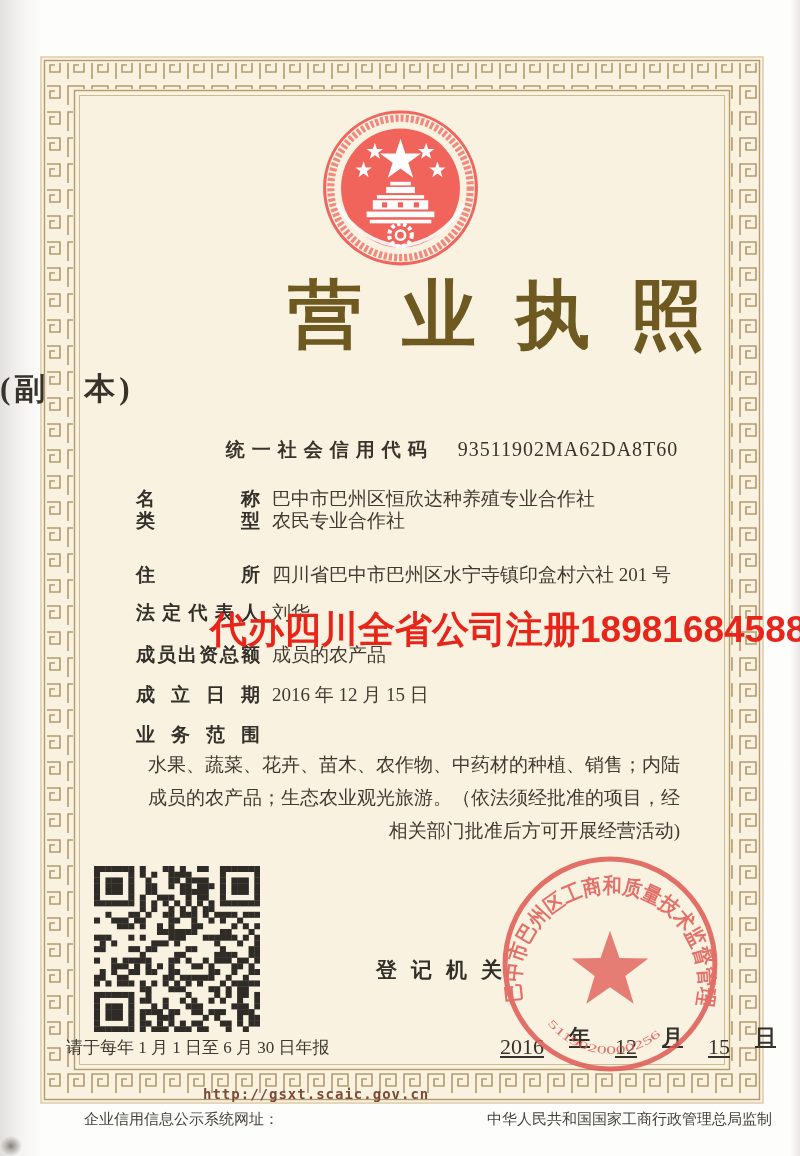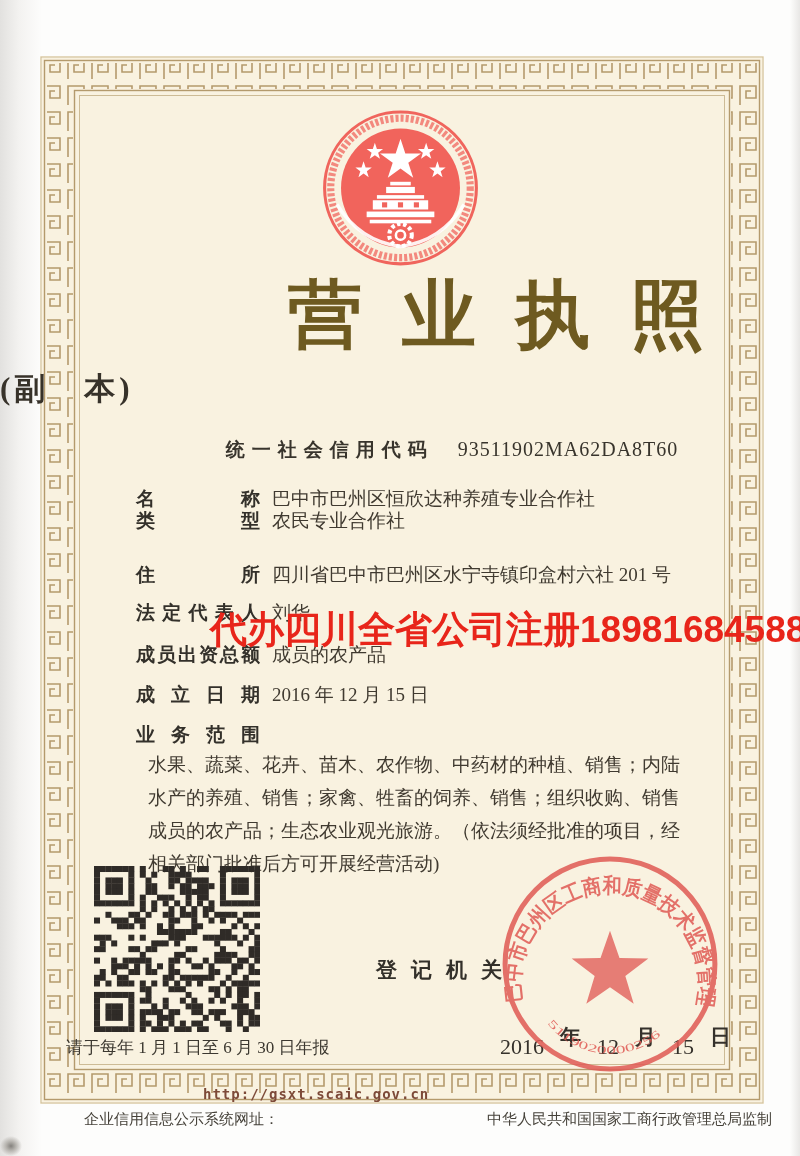--- a/index.html
+++ b/index.html
@@ -31,34 +31,34 @@
   .code-line{position:absolute;left:0;top:437px;width:800px;text-align:center;
     transform:translateX(52px);z-index:3;}
   .code-label{font-weight:bold;font-size:19px;letter-spacing:7px;color:#38342c;}
   .code-value{font-size:20px;letter-spacing:1px;color:#38342c;padding-left:8px;margin-left:12px;}
   
   .frow{position:absolute;left:136px;width:560px;z-index:3;font-size:19px;line-height:26px;}
   .flabel{display:inline-block;width:124px;font-weight:bold;color:#33302a;
     text-align:justify;text-align-last:justify;vertical-align:top;}
   .fvalue{display:inline-block;padding-left:12px;color:#403a30;vertical-align:top;}
   .scope-lines{display:inline-block;padding-left:12px;color:#403a30;vertical-align:top;}
-  .scope-lines div{line-height:33px;}
+  .scope-lines div{line-height:33px;text-align:right;}
   
   .watermark{position:absolute;left:210px;top:605px;z-index:8;
     font-family:"Liberation Sans","DejaVu Sans",sans-serif;
     font-size:37px;font-weight:bold;color:#e8251a;white-space:nowrap;letter-spacing:0px;}
   
   .qr{position:absolute;left:94px;top:866px;width:166px;height:166px;z-index:3;}
   
   .registry-label{position:absolute;left:376px;top:948px;z-index:3;
     font-size:21px;font-weight:bold;letter-spacing:14px;color:#33302a;margin-top:8px;}
   .seal{position:absolute;left:494px;top:848px;z-index:6;opacity:.85;}
   
   .issue-date{position:absolute;left:500px;top:1026px;z-index:4;font-size:21px;color:#35312b;
-    display:flex;gap:16px;align-items:baseline;}
+    display:flex;gap:25px;align-items:baseline;text-decoration:underline;}
   .issue-date .num{position:relative;top:7px;font-size:22px;}
   .issue-date .lab{position:relative;top:-3px;font-weight:bold;}
   
   .annual-note{position:absolute;left:66px;top:1036px;z-index:3;font-size:17px;color:#3c3830;}
   
   .bottom-url{position:absolute;left:203px;top:1086px;z-index:5;
     font-family:"DejaVu Sans Mono","Liberation Mono",monospace;
     font-size:14px;font-weight:bold;color:#7d4a38;letter-spacing:1px;}
   
   .footer-left{position:absolute;left:36px;top:1110px;z-index:3;font-size:15px;color:#46423a;margin-left:48px;}
@@ -134,21 +134,20 @@
 </div>
 <div class="frow" style="top:642px">
   <span class="flabel">成员出资总额</span><span class="fvalue">成员的农产品</span>
 </div>
 <div class="frow" style="top:682px">
   <span class="flabel">成立日期</span><span class="fvalue">2016 年 12 月 15 日</span>
 </div>
 <div class="frow" style="top:722px">
   <span class="flabel">业务范围</span><span class="scope-lines">
     <div>水果、蔬菜、花卉、苗木、农作物、中药材的种植、销售；内陆</div>
-    <div>水产的养殖、销售；家禽、牲畜的饲养、销售；组织收购、销售</div>
     <div>成员的农产品；生态农业观光旅游。（依法须经批准的项目，经</div>
     <div>相关部门批准后方可开展经营活动)</div>
   </span>
 </div>
 
 <div class="watermark">代办四川全省公司注册18981684588</div>
 
 <div class="qr"><svg width="166" height="166" viewBox="0 0 166 166">
       <rect x="0.00" y="0.00" width="6.02" height="6.02" fill="#2f2b27"></rect>
       <rect x="5.72" y="0.00" width="6.02" height="6.02" fill="#2f2b27"></rect>

